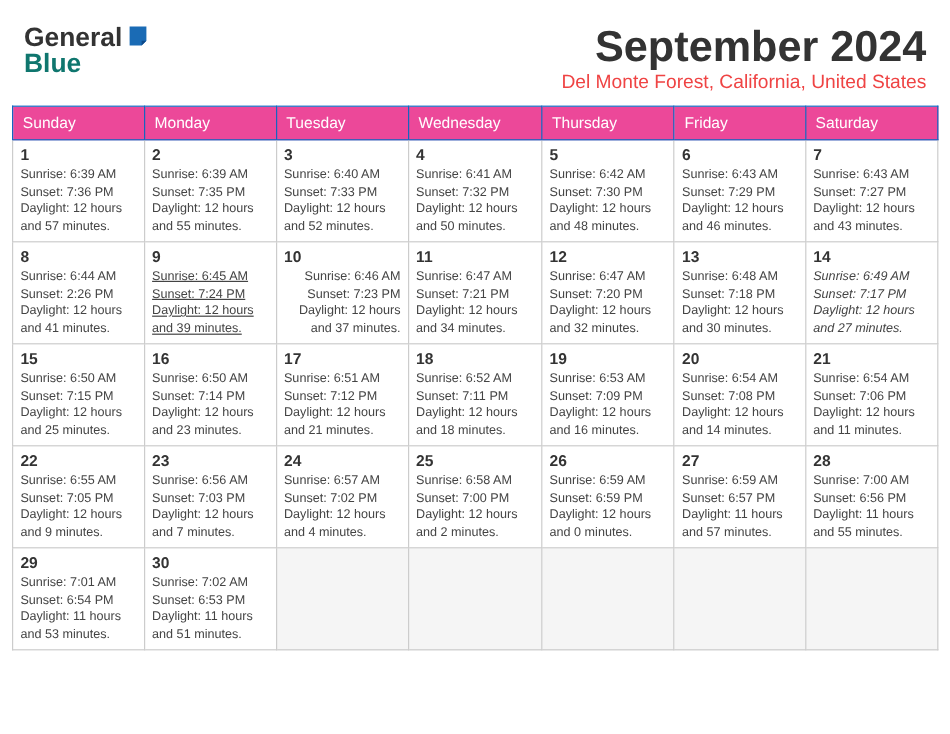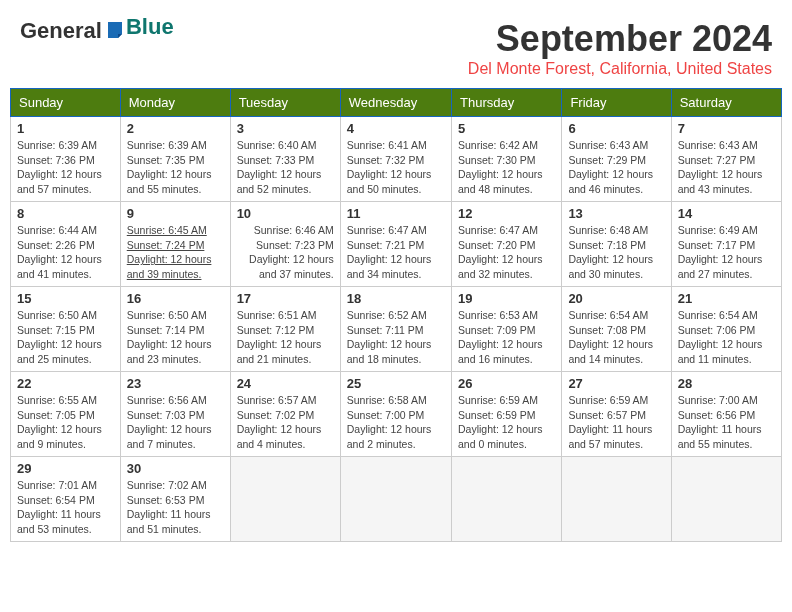--- a/index.html
+++ b/index.html
@@ -11,21 +11,21 @@
       padding: 10px;
     }
     .header {
       display: flex;
       justify-content: space-between;
       align-items: flex-start;
       padding: 8px 10px 4px 10px;
     }
     .logo {
       display: flex;
-      flex-direction: row;
+      flex-direction: column;
       align-items: flex-start;
     }
     .title-block {
       text-align: right;
     }
     .month-title {
       font-size: 36px;
       font-weight: bold;
       color: #333;
     }
@@ -33,21 +33,21 @@
       font-size: 16px;
       color: #ef4444;
     }
     .calendar {
       width: 100%;
       border-collapse: collapse;
       margin-top: 6px;
       font-size: 11px;
     }
     .calendar th {
-      background-color: #4d7c0f;
+      background-color: #ec4899;
       color: #fff;
       text-align: left;
       padding: 6px 8px;
       font-size: 13px;
       font-weight: normal;
       border: 1px solid #1565c0;
     }
     .calendar td {
       border: 1px solid #ccc;
       vertical-align: top;
@@ -197,21 +197,21 @@
         </td>
         <td>
           <span class="day-num">13</span>
           <div class="day-info" style="white-space: pre-line;">Sunrise: 6:48 AM
 Sunset: 7:18 PM
 Daylight: 12 hours
 and 30 minutes.</div>
         </td>
         <td>
           <span class="day-num">14</span>
-          <div class="day-info" style="white-space: pre-line;">Sunrise: 6:49 AM
+          <div class="day-info" style="white-space: pre-line; font-style: italic;">Sunrise: 6:49 AM
 Sunset: 7:17 PM
 Daylight: 12 hours
 and 27 minutes.</div>
         </td>
       </tr>
       <tr class="week-row">
         <td>
           <span class="day-num">15</span>
           <div class="day-info" style="white-space: pre-line;">Sunrise: 6:50 AM
 Sunset: 7:15 PM

